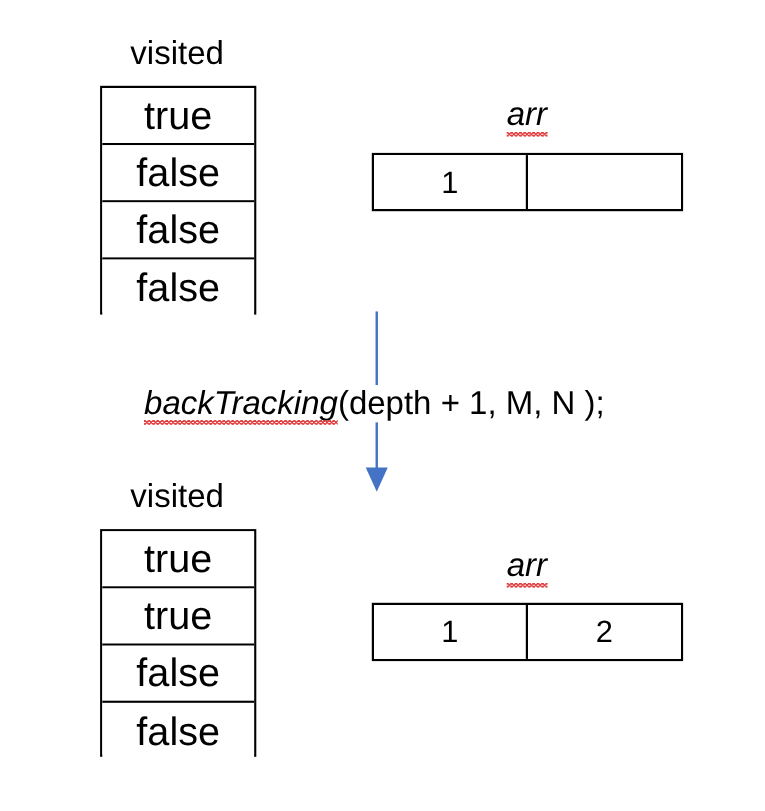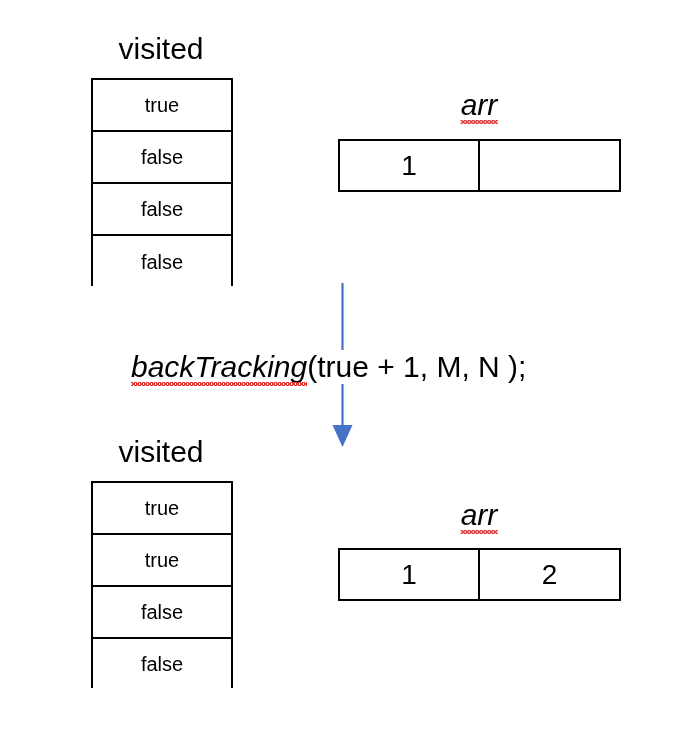--- a/index.html
+++ b/index.html
@@ -62,21 +62,21 @@
     border: 2px solid #000000;
     box-sizing: border-box;
     background: #ffffff;
   }
   .vtable .cell {
     box-sizing: border-box;
     border-bottom: 2px solid #000000;
     display: flex;
     align-items: center;
     justify-content: center;
-    font-size: 20px;
+    font-size: 36px;
     color: #000000;
     background: #ffffff;
   }
   .vtable .cell:last-child { border-bottom: none; }
 
   .htable {
     position: absolute;
     border: 2px solid #000000;
     box-sizing: border-box;
     background: #ffffff;
@@ -133,21 +133,21 @@
     <div class="hcell" style="width:141px;">1</div>
     <div class="hcell" style="width:140px;"></div>
   </div>
 
   <svg class="arrow-svg" style="left:326px; top:283px;" width="36" height="167" viewBox="0 0 36 167">
     <line x1="16.5" y1="0" x2="16.5" y2="148" stroke="#4472C4" stroke-width="2.2"></line>
     <polygon points="6.5,142 26.5,142 16.5,164" fill="#4472C4"></polygon>
   </svg>
 
   <div class="calltext" style="left:131px; top:350px;">
-    <span class="misspelled">backTracking</span><span>(true + 1, M, N );</span>
+    <span class="misspelled">backTracking</span><span>(depth + 1, M, N );</span>
   </div>
 
   <div class="label center" style="left:161px; top:437px;">visited</div>
 
   <div class="vtable" id="bottom-visited-table" style="left:91px; top:481px; width:142px; height:207px;">
     <div class="cell" style="height:52px;">true</div>
     <div class="cell" style="height:52px;">true</div>
     <div class="cell" style="height:52px;">false</div>
     <div class="cell" style="height:51px;">false</div>
   </div>

